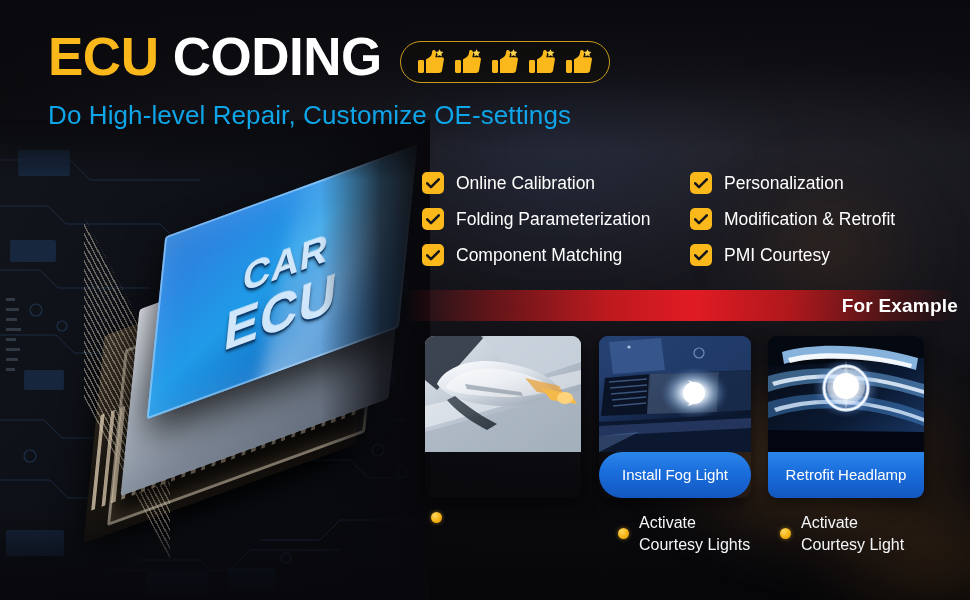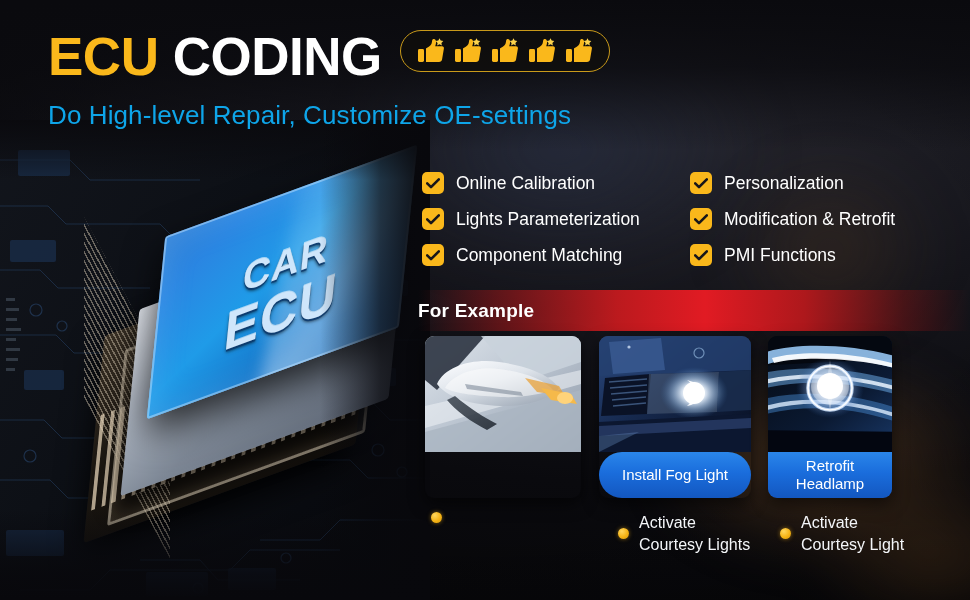--- a/index.html
+++ b/index.html
@@ -152,21 +152,21 @@
     position:absolute; left:0; right:0; bottom:0; height:90px;
     background:linear-gradient(180deg, rgba(8,8,12,0) 0%, rgba(8,8,12,.85) 70%, #08080c 100%);
   }
   .art-fade-t {
     position:absolute; left:0; right:0; top:0; height:60px;
     background:linear-gradient(180deg,#0a0a0e 0%, rgba(10,10,14,0) 100%);
   }
 
   
   .header { position:absolute; left:48px; top:30px; }
-  .title-row { display:flex; align-items:flex-start; gap:18px; }
+  .title-row { display:flex; align-items:flex-end; gap:18px; }
   .title {
     font-size:53px; font-weight:bold; line-height:1;
     letter-spacing:-0.5px; white-space:nowrap;
   }
   .title .ecu { color:#fab81b; }
   .title .coding { color:#ffffff; }
   .badge {
     display:flex; align-items:center; gap:9px;
     padding:7px 16px;
     border:1.5px solid #c99a1a;
@@ -190,45 +190,45 @@
   .cbox {
     width:22px; height:22px; flex:0 0 22px;
     background:#fab81b; border-radius:5px;
     display:flex; align-items:center; justify-content:center;
   }
   .cbox svg { display:block; }
   .check-label { font-size:17.5px; color:#fff; white-space:nowrap; font-weight:500; }
 
   
   .example-bar {
-    position:absolute; left:418px; top:290px; width:552px; height:41px;
+    position:absolute; left:406px; top:290px; width:552px; height:31px;
     background:linear-gradient(90deg,
       rgba(140,20,22,0) 0%,
       rgba(150,22,24,.55) 14%,
       rgba(196,26,30,.95) 36%,
       #e11b23 52%,
       rgba(186,24,28,.92) 70%,
       rgba(130,18,20,.45) 88%,
       rgba(110,16,18,0) 100%);
-    display:flex; align-items:center; justify-content:flex-start;
+    display:flex; align-items:center; justify-content:flex-end;
   }
   .example-bar span {
     color:#fff; font-size:19px; font-weight:bold; letter-spacing:.2px;
   }
 
   
   .cards { position:absolute; left:425px; top:336px; width:500px; height:165px; }
   .card {
     position:absolute; top:0; height:162px;
     border-radius:9px; overflow:hidden;
     box-shadow:0 6px 16px rgba(0,0,0,.6);
   }
   .card.c1 { left:0;   width:156px; }
   .card.c2 { left:174px; width:152px; }
-  .card.c3 { left:343px; width:124px; }
+  .card.c3 { left:343px; width:156px; }
   .card-img { position:absolute; left:0; top:0; right:0; height:116px; overflow:hidden; }
   .card-img svg { display:block; width:100%; height:100%; }
   .card-label {
     position:absolute; left:0; right:0; bottom:0;
     background:linear-gradient(180deg,#2a86ea 0%,#1a6ddc 45%,#1357c0 100%);
     color:#fff;
     display:flex; align-items:center; justify-content:center;
     text-align:center;
     font-size:15px; line-height:1.22;
     padding:5px 6px;
@@ -387,21 +387,21 @@
           </svg>
       </span>
       <span class="check-label">Personalization</span>
     </div>
     <div class="check-item">
       <span class="cbox">
         <svg width="14" height="11" viewBox="0 0 14 11">
             <path d="M1.2 5.4 L5 9.2 L12.8 1.4" stroke="#17161a" stroke-width="2.6" fill="none" stroke-linecap="round" stroke-linejoin="round"></path>
           </svg>
       </span>
-      <span class="check-label">Lights Parameterization</span>
+      <span class="check-label">Folding Parameterization</span>
     </div>
     <div class="check-item">
       <span class="cbox">
         <svg width="14" height="11" viewBox="0 0 14 11">
             <path d="M1.2 5.4 L5 9.2 L12.8 1.4" stroke="#17161a" stroke-width="2.6" fill="none" stroke-linecap="round" stroke-linejoin="round"></path>
           </svg>
       </span>
       <span class="check-label">Modification &amp; Retrofit</span>
     </div>
     <div class="check-item">
@@ -411,21 +411,21 @@
           </svg>
       </span>
       <span class="check-label">Component Matching</span>
     </div>
     <div class="check-item">
       <span class="cbox">
         <svg width="14" height="11" viewBox="0 0 14 11">
             <path d="M1.2 5.4 L5 9.2 L12.8 1.4" stroke="#17161a" stroke-width="2.6" fill="none" stroke-linecap="round" stroke-linejoin="round"></path>
           </svg>
       </span>
-      <span class="check-label">PMI Functions</span>
+      <span class="check-label">PMI Courtesy</span>
     </div>
   </div>
 
   <div class="example-bar">
     <span>For Example</span>
   </div>
 
   <div class="cards">
 
     <div class="card c1">

